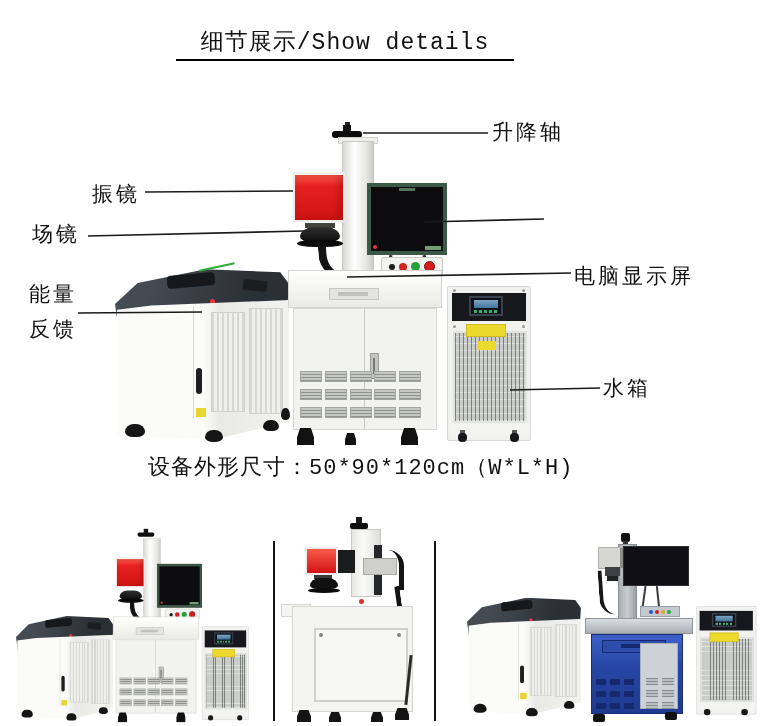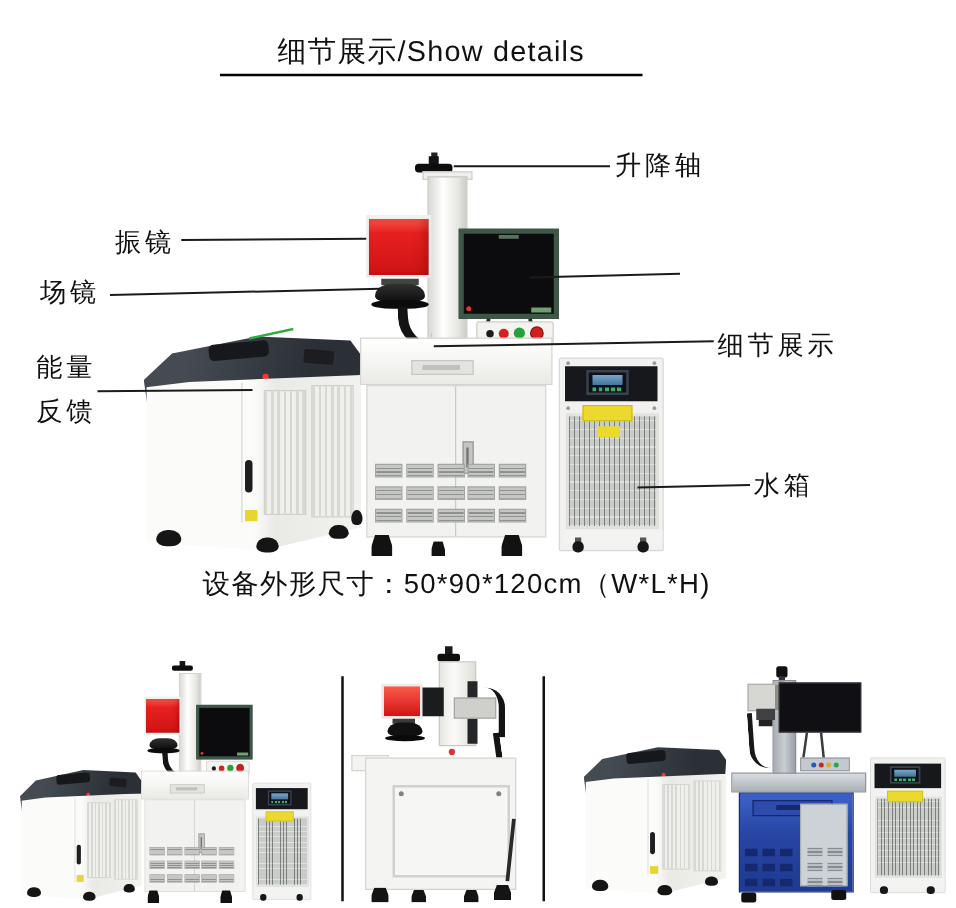--- a/index.html
+++ b/index.html
@@ -1,33 +1,33 @@
 <!DOCTYPE html>
 <html><head>
 <meta charset="utf-8">
 <style>
   html,body{margin:0;padding:0;background:#ffffff;}
   #canvas{position:relative;width:765px;height:726px;background:#fff;overflow:hidden;
-          font-family:Liberation Sans, sans-serif;color:#111;}
+          font-family:Liberation Mono, monospace;color:#111;}
   .abs{position:absolute;}
   i{display:block;position:absolute;}
 
   
   #title{position:absolute;left:175px;top:26px;width:340px;text-align:center;
          font-size:23px;letter-spacing:1px;white-space:nowrap;}
   #title-underline{position:absolute;left:176px;top:59px;width:338px;height:2px;background:#000;}
 
   
   .callout{position:absolute;font-size:21px;letter-spacing:3px;white-space:nowrap;z-index:30;}
 
   
   #leaders{position:absolute;left:0;top:0;z-index:25;pointer-events:none;}
 
   
-  #dim-text{position:absolute;left:162px;top:452px;font-size:22px;letter-spacing:1px;white-space:nowrap;}
+  #dim-text{position:absolute;left:148px;top:452px;font-size:22px;letter-spacing:1px;white-space:nowrap;}
 
   
   .mset{position:absolute;width:416px;height:324px;}
   .scaled1{left:16px;top:527px;transform:scale(0.56,0.605);transform-origin:0 0;}
 
   
   .lm{position:absolute;width:178px;height:178px;}
   .lm-dark{left:0;top:0;width:174px;height:62px;
     background:linear-gradient(100deg,#454b53 20%,#2b3036 75%);
     clip-path:polygon(0 58%,13% 24%,52% 2%,95% 7%,100% 26%,99% 66%,84% 97%,2% 97%);}
@@ -287,21 +287,21 @@
     <line x1="88" y1="236" x2="304" y2="231" stroke="#1b1b1b" stroke-width="1.6"></line>
     <line x1="424" y1="222" x2="544" y2="219" stroke="#1b1b1b" stroke-width="1.6"></line>
     <line x1="347" y1="277" x2="571" y2="273" stroke="#1b1b1b" stroke-width="1.6"></line>
     <line x1="78" y1="313" x2="202" y2="312" stroke="#1b1b1b" stroke-width="1.6"></line>
     <line x1="510" y1="390" x2="600" y2="388" stroke="#1b1b1b" stroke-width="1.6"></line>
   </svg>
 
   <div class="callout" style="left:492px;top:118px;">升降轴</div>
   <div class="callout" style="left:92px;top:180px;">振镜</div>
   <div class="callout" style="left:32px;top:220px;">场镜</div>
-  <div class="callout" style="left:574px;top:262px;">细节展示</div>
+  <div class="callout" style="left:574px;top:262px;">电脑显示屏</div>
   <div class="callout" style="left:29px;top:280px;">能量</div>
   <div class="callout" style="left:29px;top:315px;">反馈</div>
   <div class="callout" style="left:603px;top:374px;">水箱</div>
 
   <div id="dim-text">设备外形尺寸：50*90*120cm（W*L*H)</div>
 
   <div class="vdiv" style="left:273px;"></div>
   <div class="vdiv" style="left:434px;"></div>
 
   <div class="mset scaled1" id="set-photo1">

